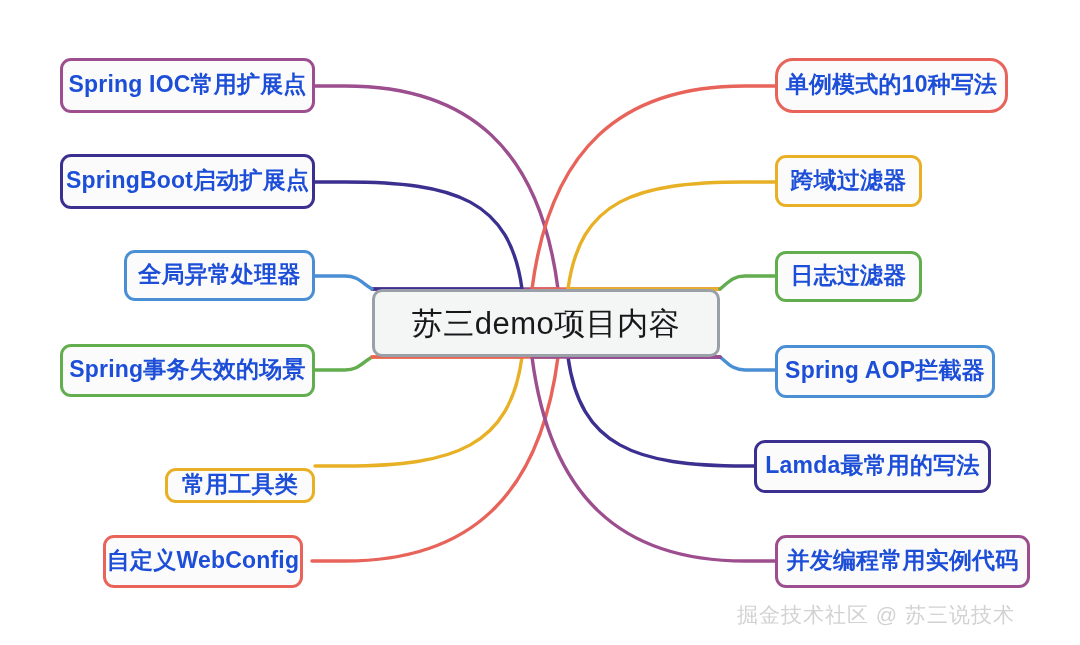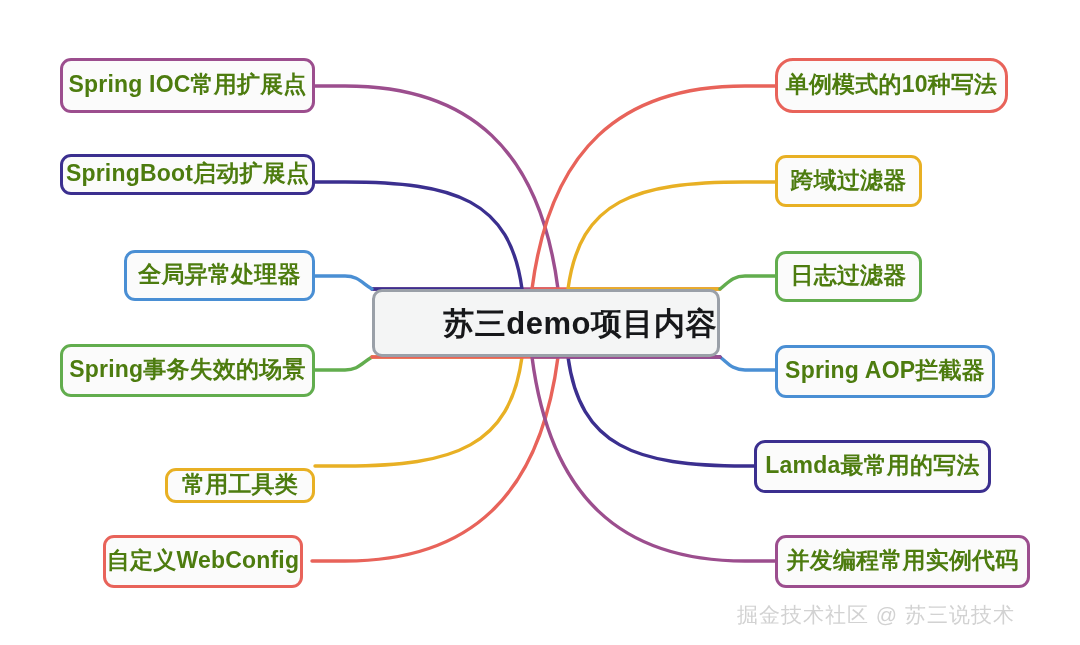--- a/index.html
+++ b/index.html
@@ -28,43 +28,43 @@
   .node {
     position: absolute;
     box-sizing: border-box;
     display: flex;
     align-items: center;
     justify-content: center;
     background: #fbfbfb;
     border-style: solid;
     border-width: 3px;
     border-radius: 11px;
-    color: #4d7c0f;
+    color: #1d4ed8;
     font-size: 23px;
     font-weight: 600;
     letter-spacing: 0.2px;
     white-space: nowrap;
     line-height: 1;
   }
   .node-label {
     display: block;
     transform: translateY(-1px);
   }
   #center-node {
     position: absolute;
     box-sizing: border-box;
     display: flex;
     align-items: center;
-    justify-content: flex-end;
+    justify-content: center;
     background: #f4f5f5;
     border: 3px solid #9aa0a8;
     border-radius: 10px;
     color: #17181a;
     font-size: 31px;
-    font-weight: 700;
+    font-weight: 400;
     letter-spacing: 0.5px;
     white-space: nowrap;
     line-height: 1;
   }
   #watermark {
     position: absolute;
     color: #d2d2d2;
     font-size: 21px;
     font-weight: 500;
     letter-spacing: 1px;
@@ -93,21 +93,21 @@
     </svg>
 
   <div id="center-node" style="left: 372px; top: 289px; width: 348px; height: 68px; border-color: rgb(154, 160, 168); background: rgb(244, 245, 245);">
     <span>苏三demo项目内容</span>
   </div>
 
   <div id="left-branch-nodes">
       <div class="node" style="left: 60px; top: 58px; width: 255px; height: 55px; border-color: rgb(156, 78, 142);">
         <span class="node-label">Spring IOC常用扩展点</span>
       </div>
-      <div class="node" style="left: 60px; top: 154px; width: 255px; height: 41px; border-color: rgb(59, 47, 143);">
+      <div class="node" style="left: 60px; top: 154px; width: 255px; height: 55px; border-color: rgb(59, 47, 143);">
         <span class="node-label">SpringBoot启动扩展点</span>
       </div>
       <div class="node" style="left: 124px; top: 250px; width: 191px; height: 51px; border-color: rgb(74, 143, 212);">
         <span class="node-label">全局异常处理器</span>
       </div>
       <div class="node" style="left: 60px; top: 344px; width: 255px; height: 53px; border-color: rgb(98, 173, 78);">
         <span class="node-label">Spring事务失效的场景</span>
       </div>
       <div class="node" style="left: 165px; top: 440px; width: 150px; height: 35px; border-color: rgb(232, 176, 36); margin-top: 28px;">
         <span class="node-label">常用工具类</span>

